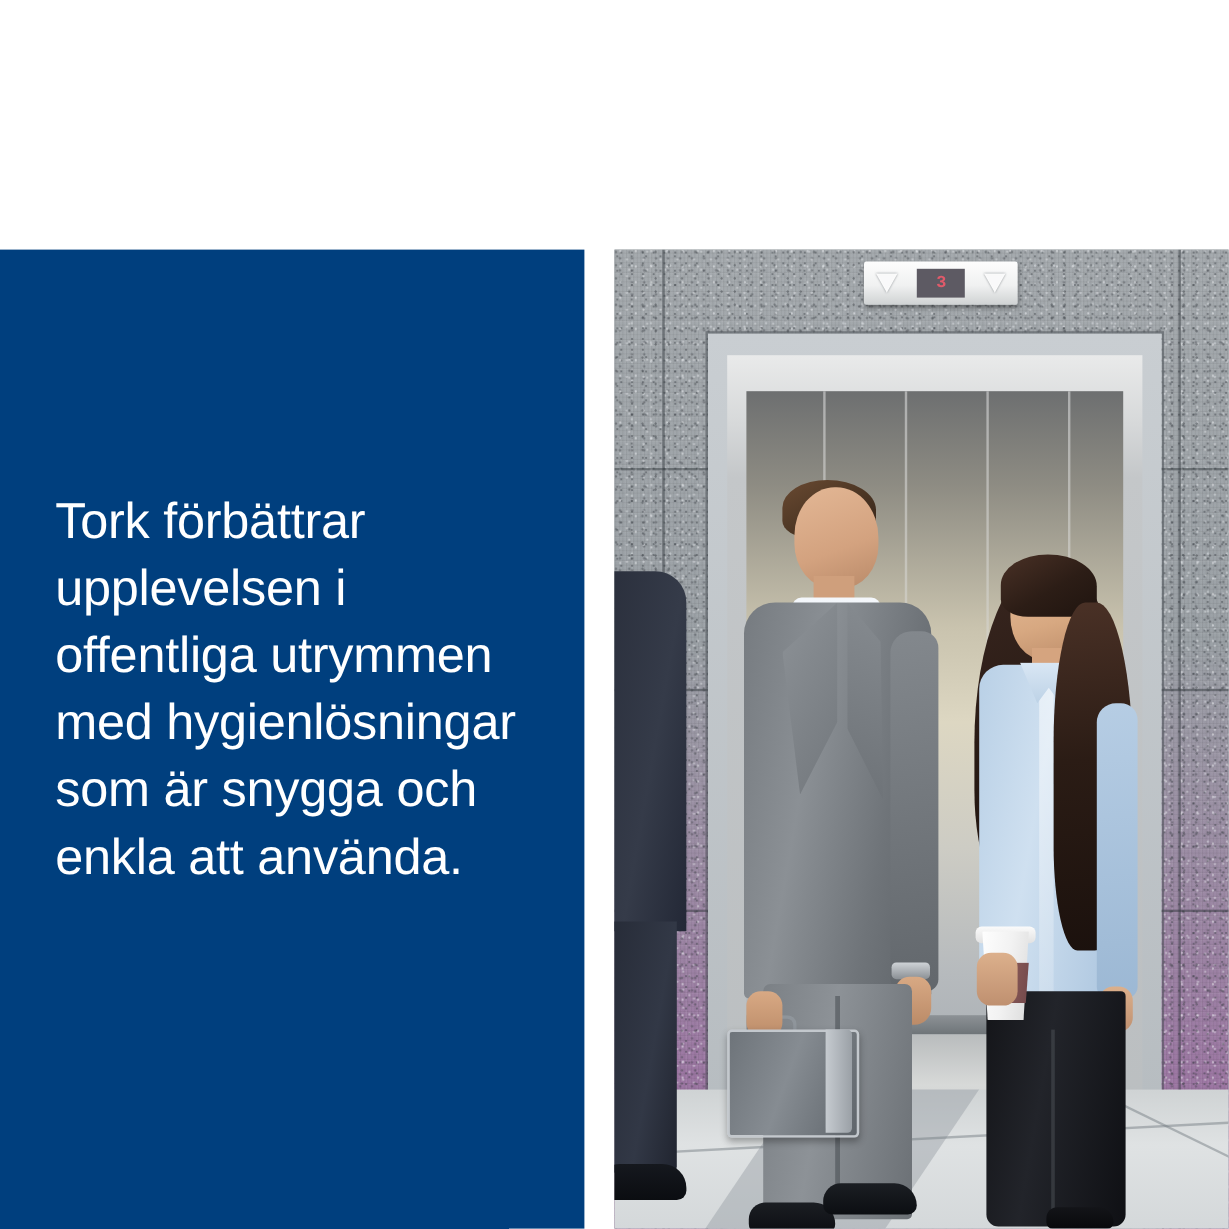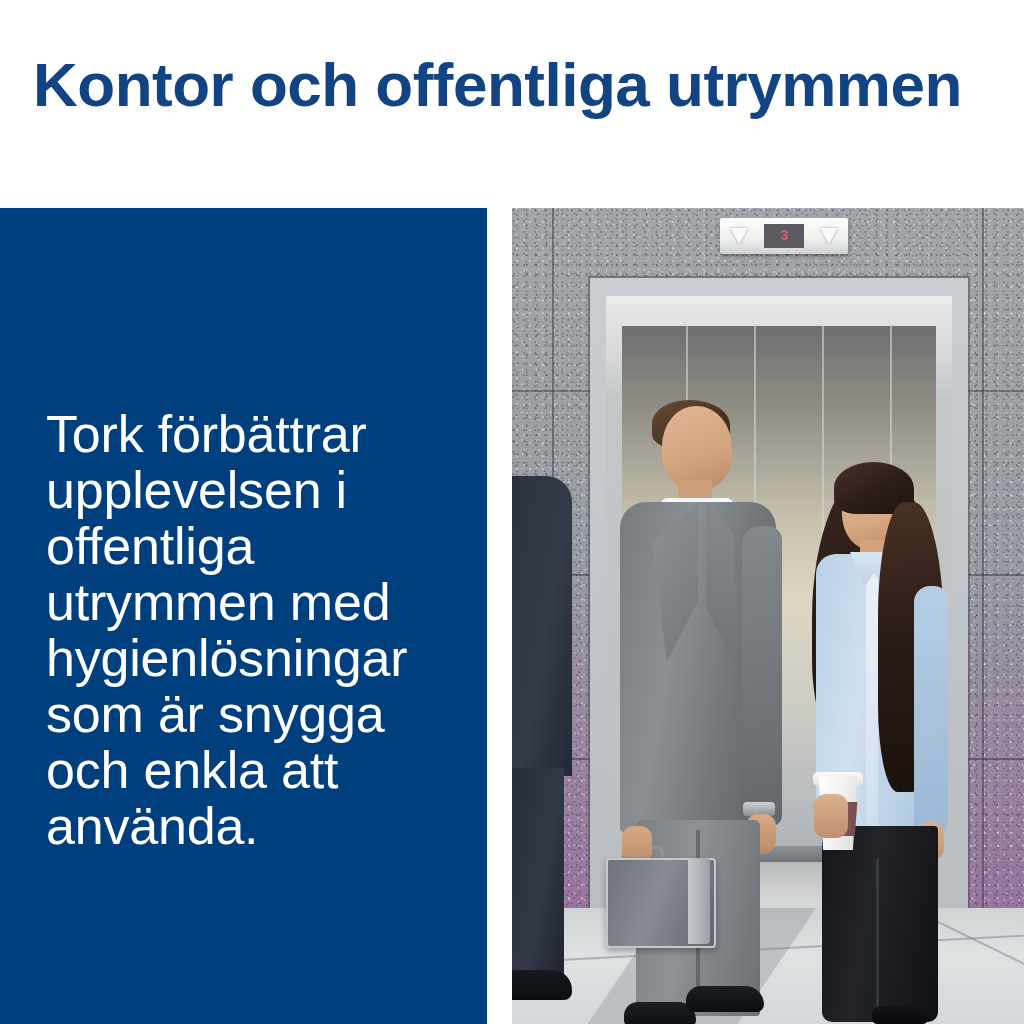--- a/index.html
+++ b/index.html
@@ -43,21 +43,21 @@
     width: 487px;
     height: 816px;
     background: #003f7e;
   }
   .blue-body-text {
     position: absolute;
     left: 46px;
     top: 198px;
     width: 420px;
     color: #ffffff;
-    font-size: 52px;
+    font-size: 42px;
     font-weight: normal;
     line-height: 56px;
     letter-spacing: -0.2px;
   }
 
   
   .photo-panel {
     position: absolute;
     left: 512px;
     top: 208px;
@@ -436,21 +436,20 @@
     position: absolute; left: 70px; top: 548px; width: 56px; height: 18px;
     background: linear-gradient(180deg,#131418,#08090c);
     border-radius: 10px 14px 6px 6px;
   }
 </style>
 </head>
 <body>
 
 <div id="poster">
 
-  <div class="headline">Kontor och offentliga utrymmen</div>
 
   <div class="blue-panel">
     <div class="blue-body-text">Tork förbättrar upplevelsen i offentliga utrymmen med hygienlösningar som är snygga och enkla att använda.</div>
   </div>
 
   <div class="photo-panel">
 
     <div class="wall"></div>
 
     <div class="seam h" style="top:182px;"></div>

